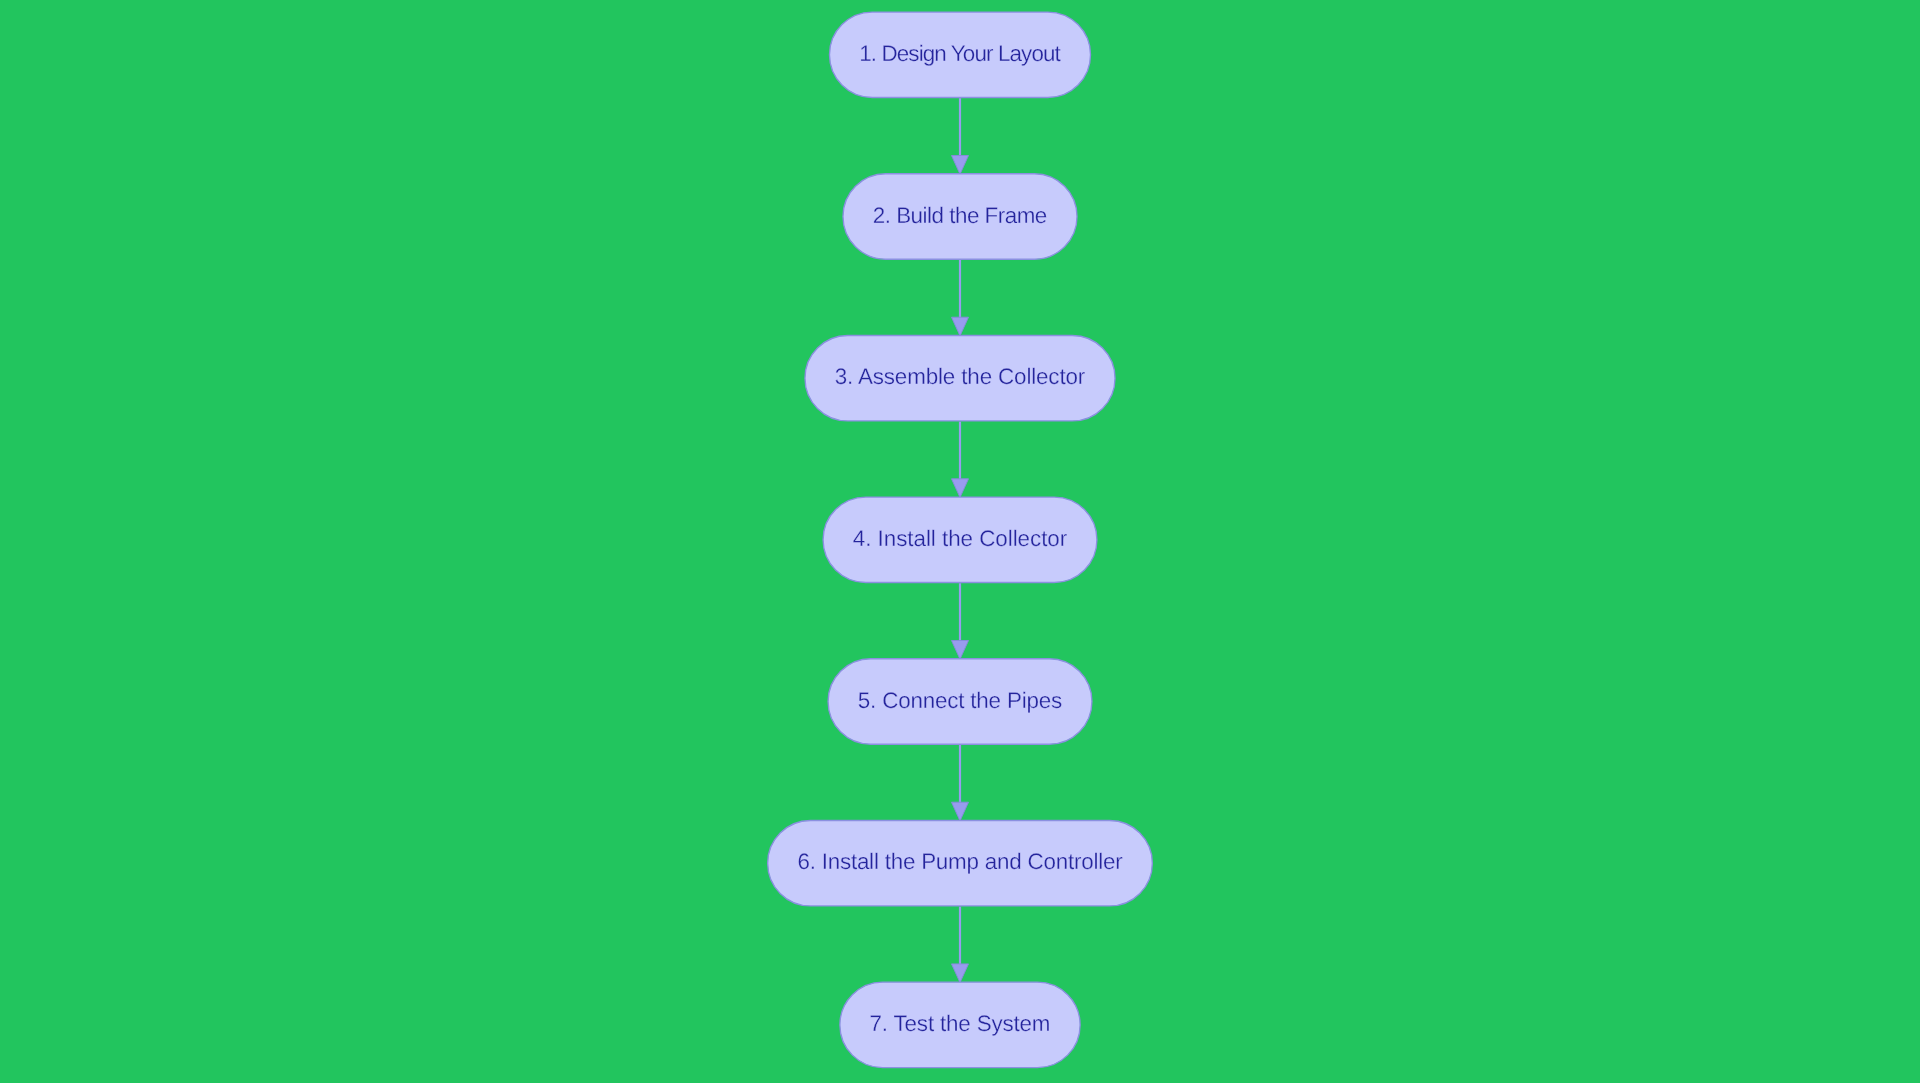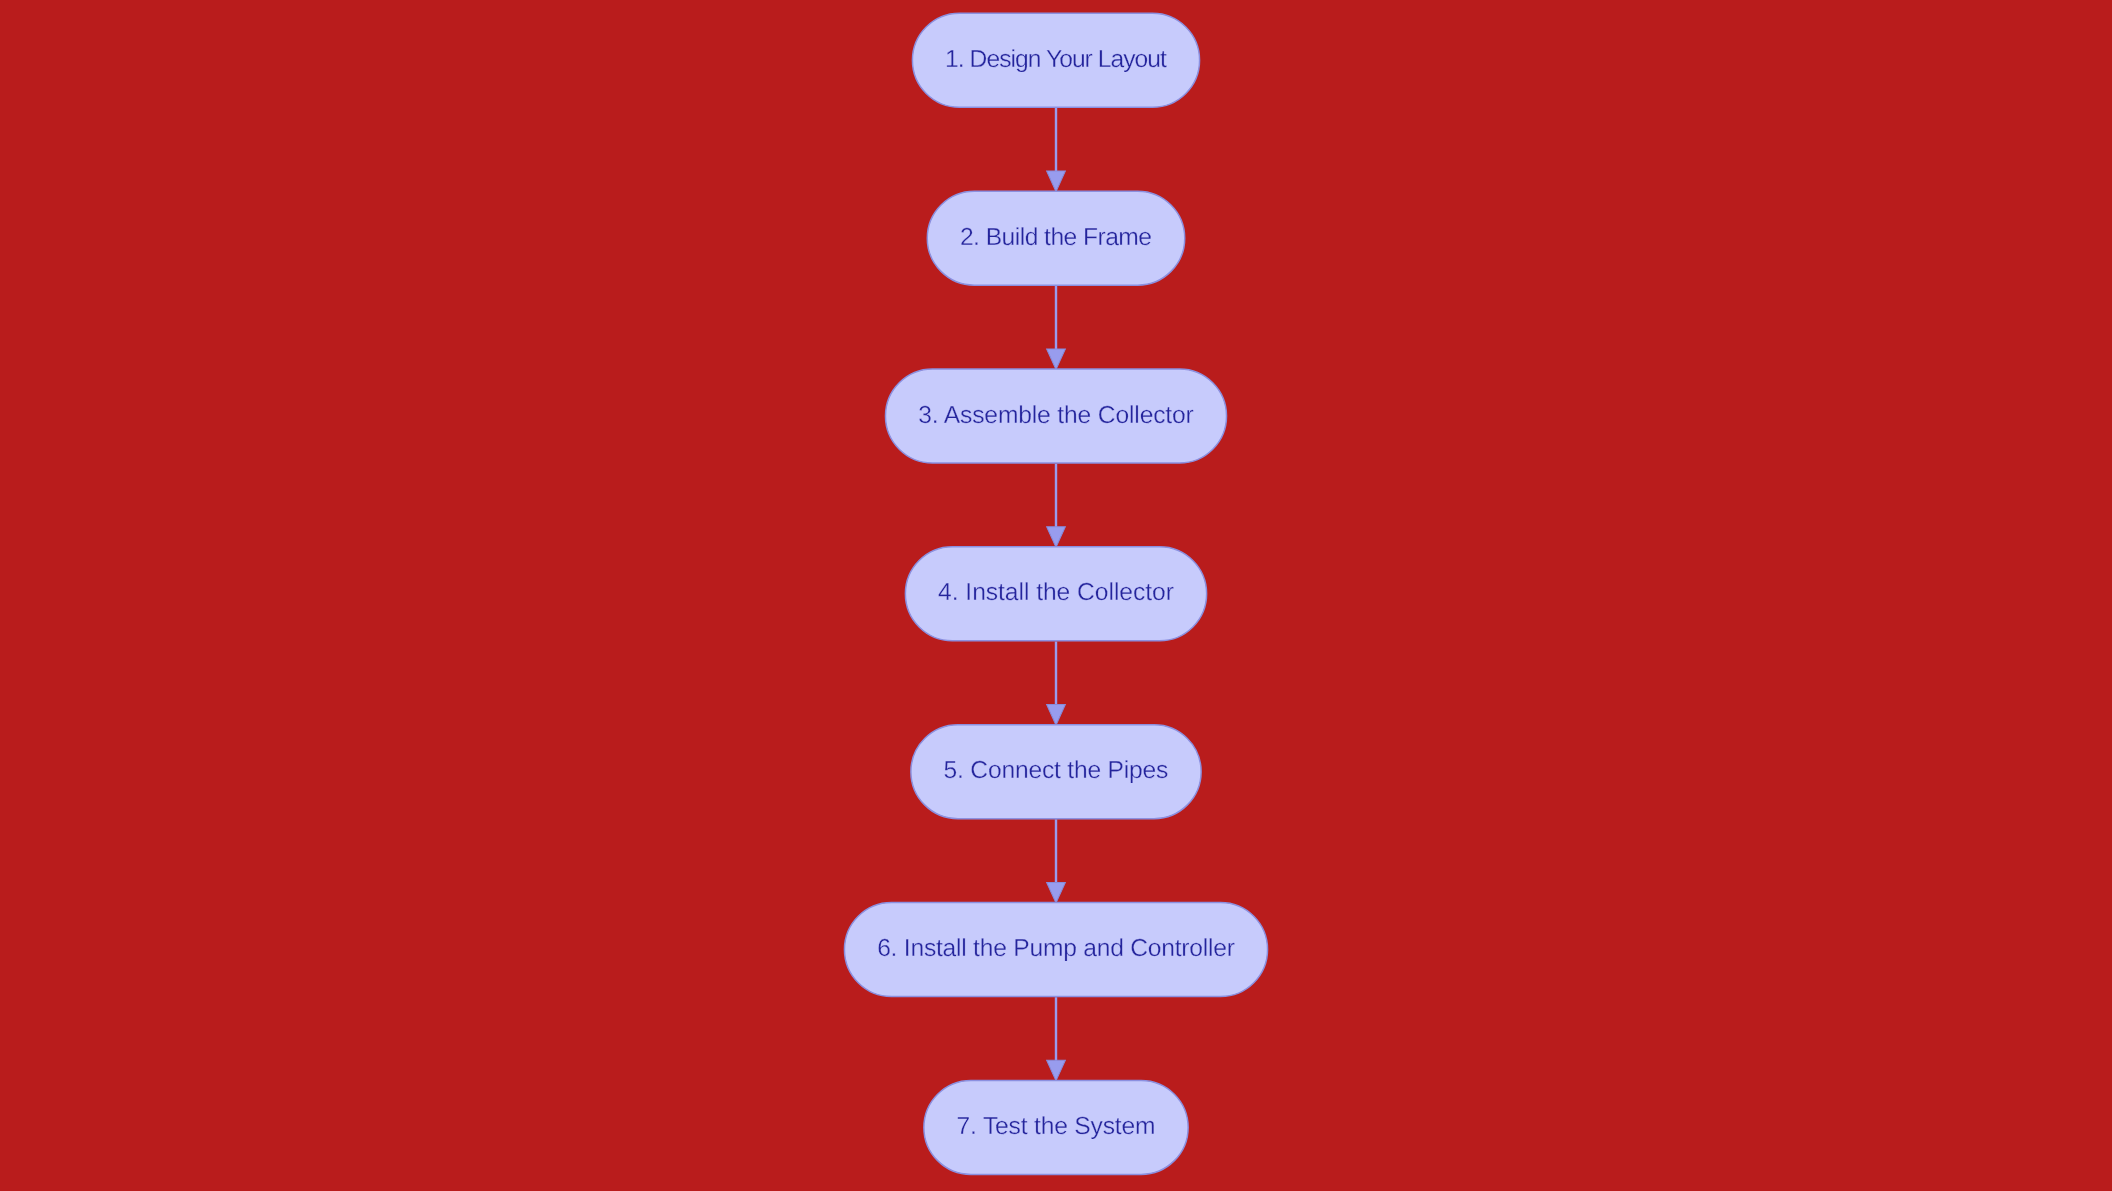--- a/index.html
+++ b/index.html
@@ -44,21 +44,21 @@
     stroke-linecap: butt;
   }
   .arrow-head {
     stroke-width: 0.95px;
     stroke-linejoin: miter;
   }
 </style>
 </head>
 <body>
 
-<div id="chart-root" style="background: #b91c1c;">
+<div id="chart-root" style="background: #22c55e;">
   <svg class="flowchart" viewBox="0 0 1920 1083">
 
     <g id="edges-layer">
       <g>
         <path class="edge-line" d="M 960 98.20 L 960 158.00" stroke="#989cee"></path>
         <path class="arrow-head" d="M 951.50 155.50 L 968.50 155.50 L 960 174.20 Z" fill="#989cee" stroke="#868bdb"></path>
       </g>
       <g>
         <path class="edge-line" d="M 960 259.90 L 960 319.70" stroke="#989cee"></path>
         <path class="arrow-head" d="M 951.50 317.20 L 968.50 317.20 L 960 335.90 Z" fill="#989cee" stroke="#868bdb"></path>

